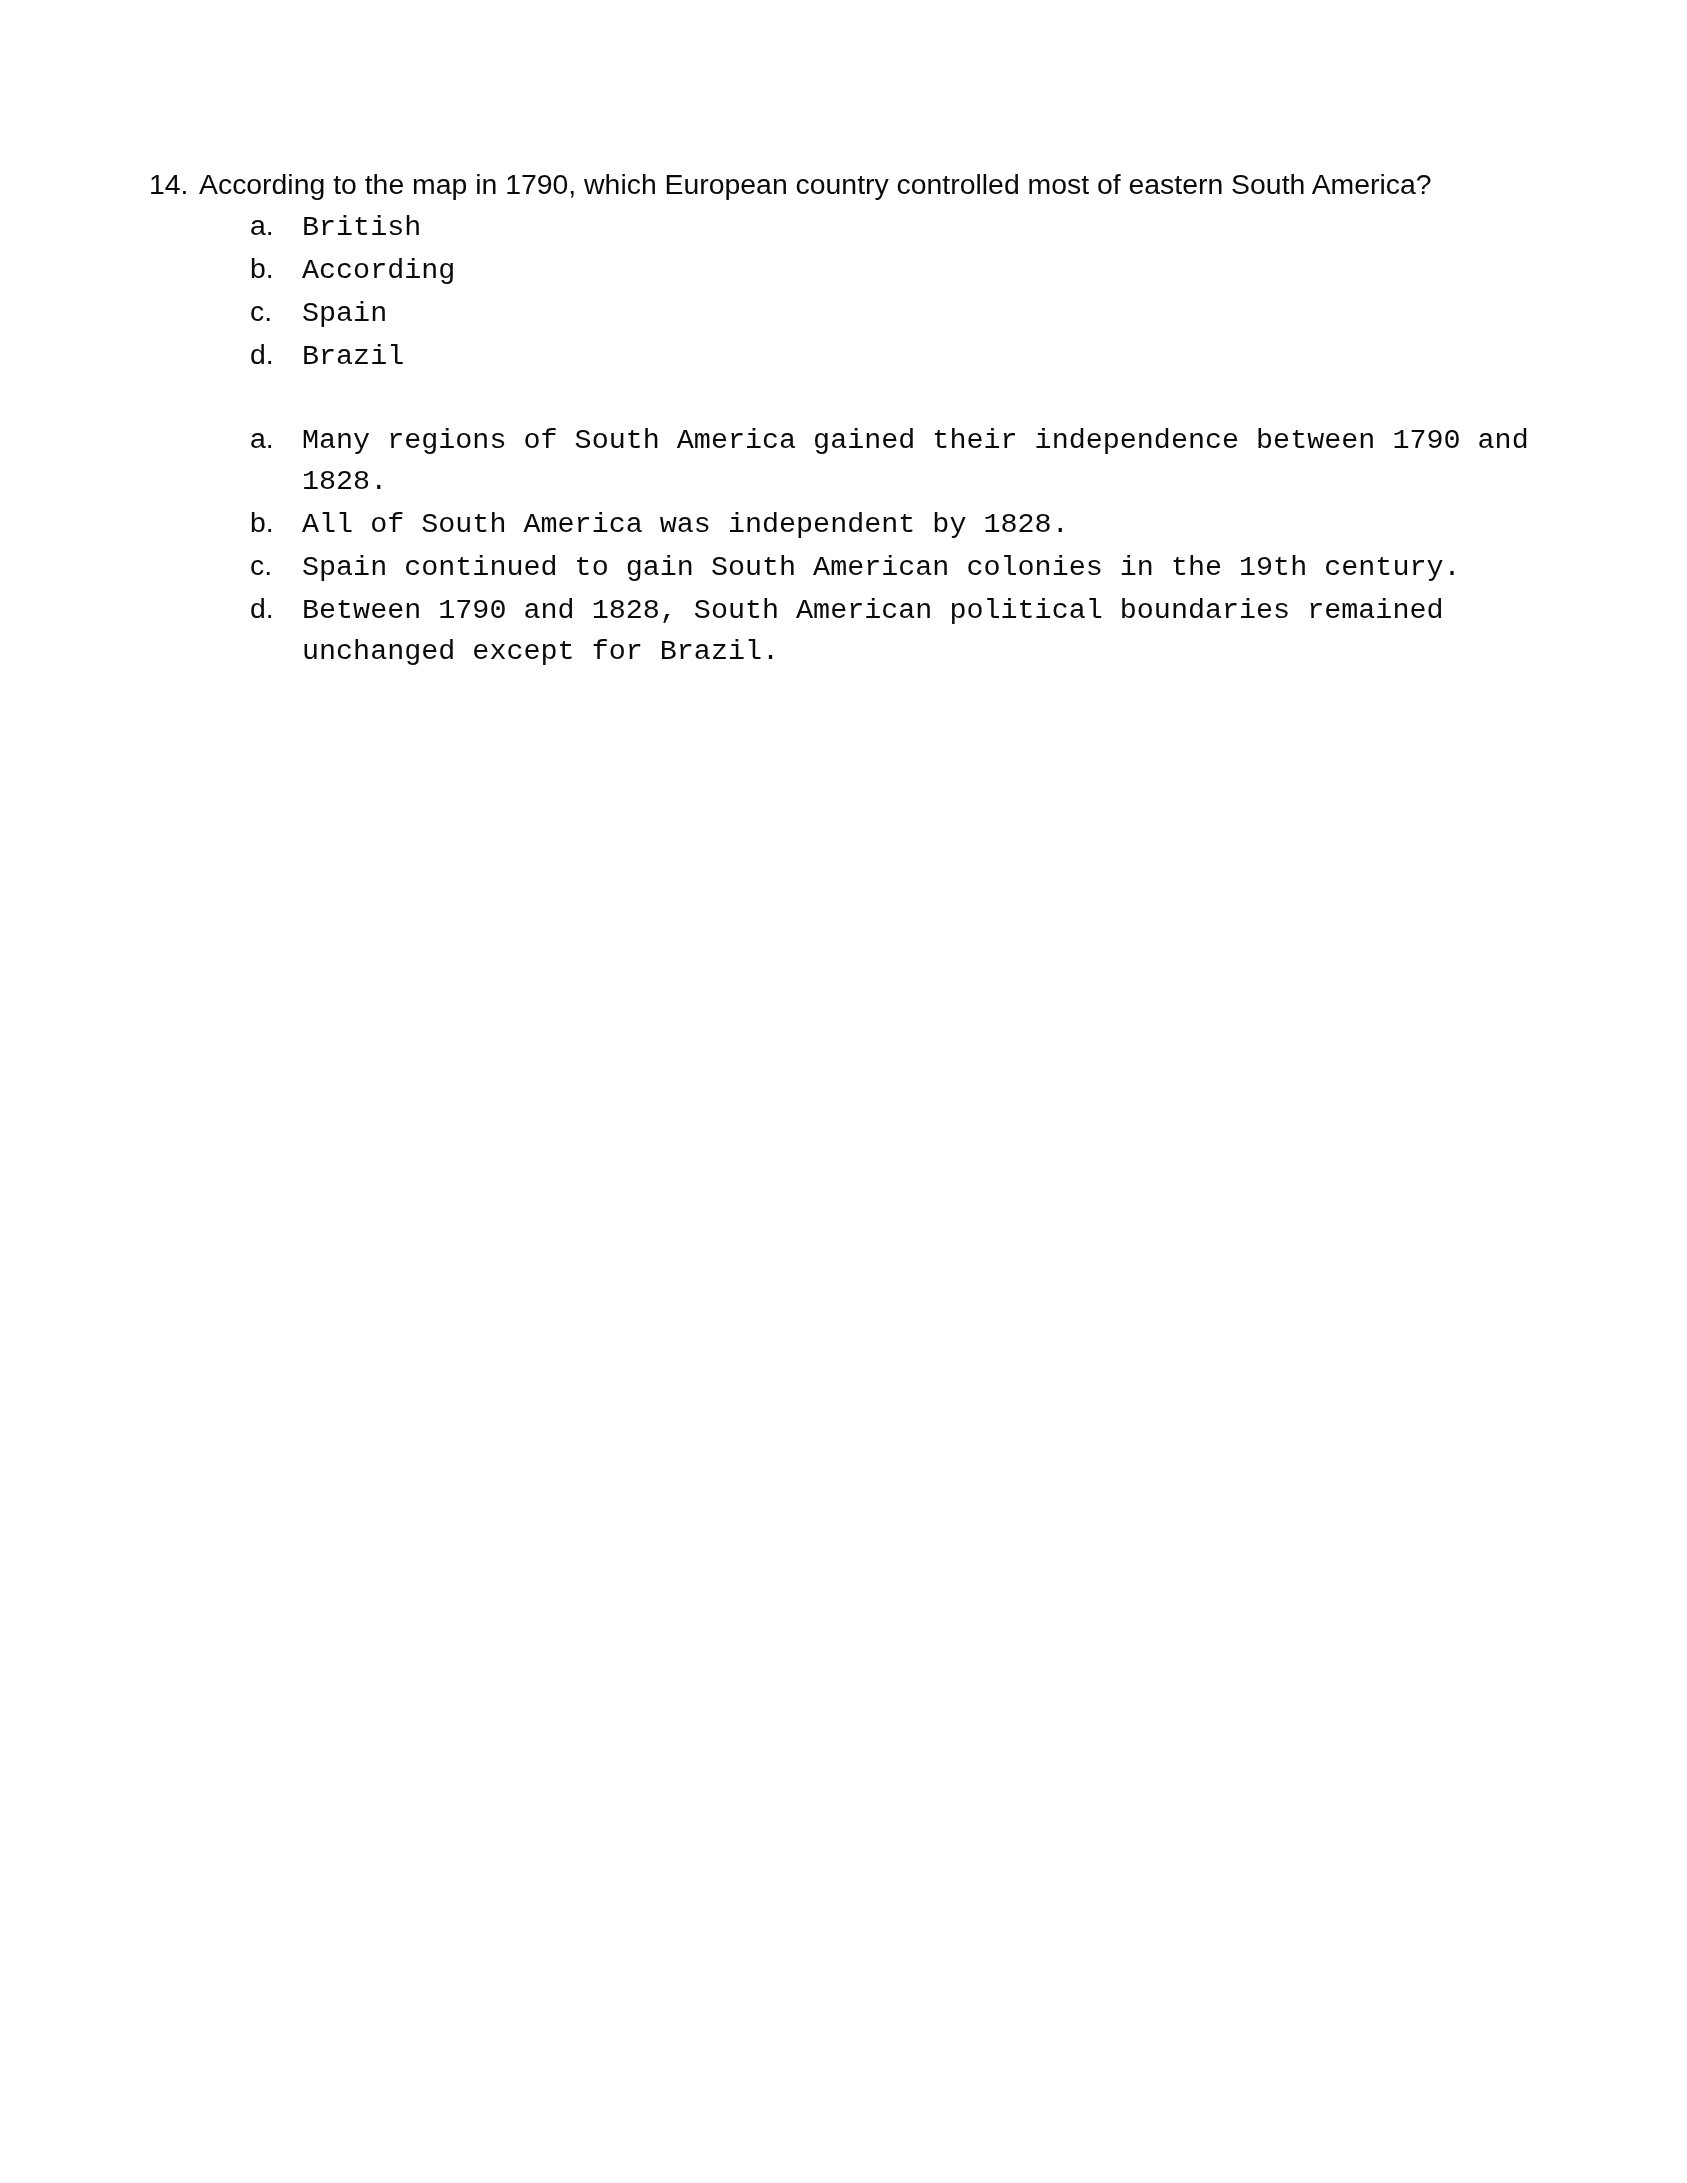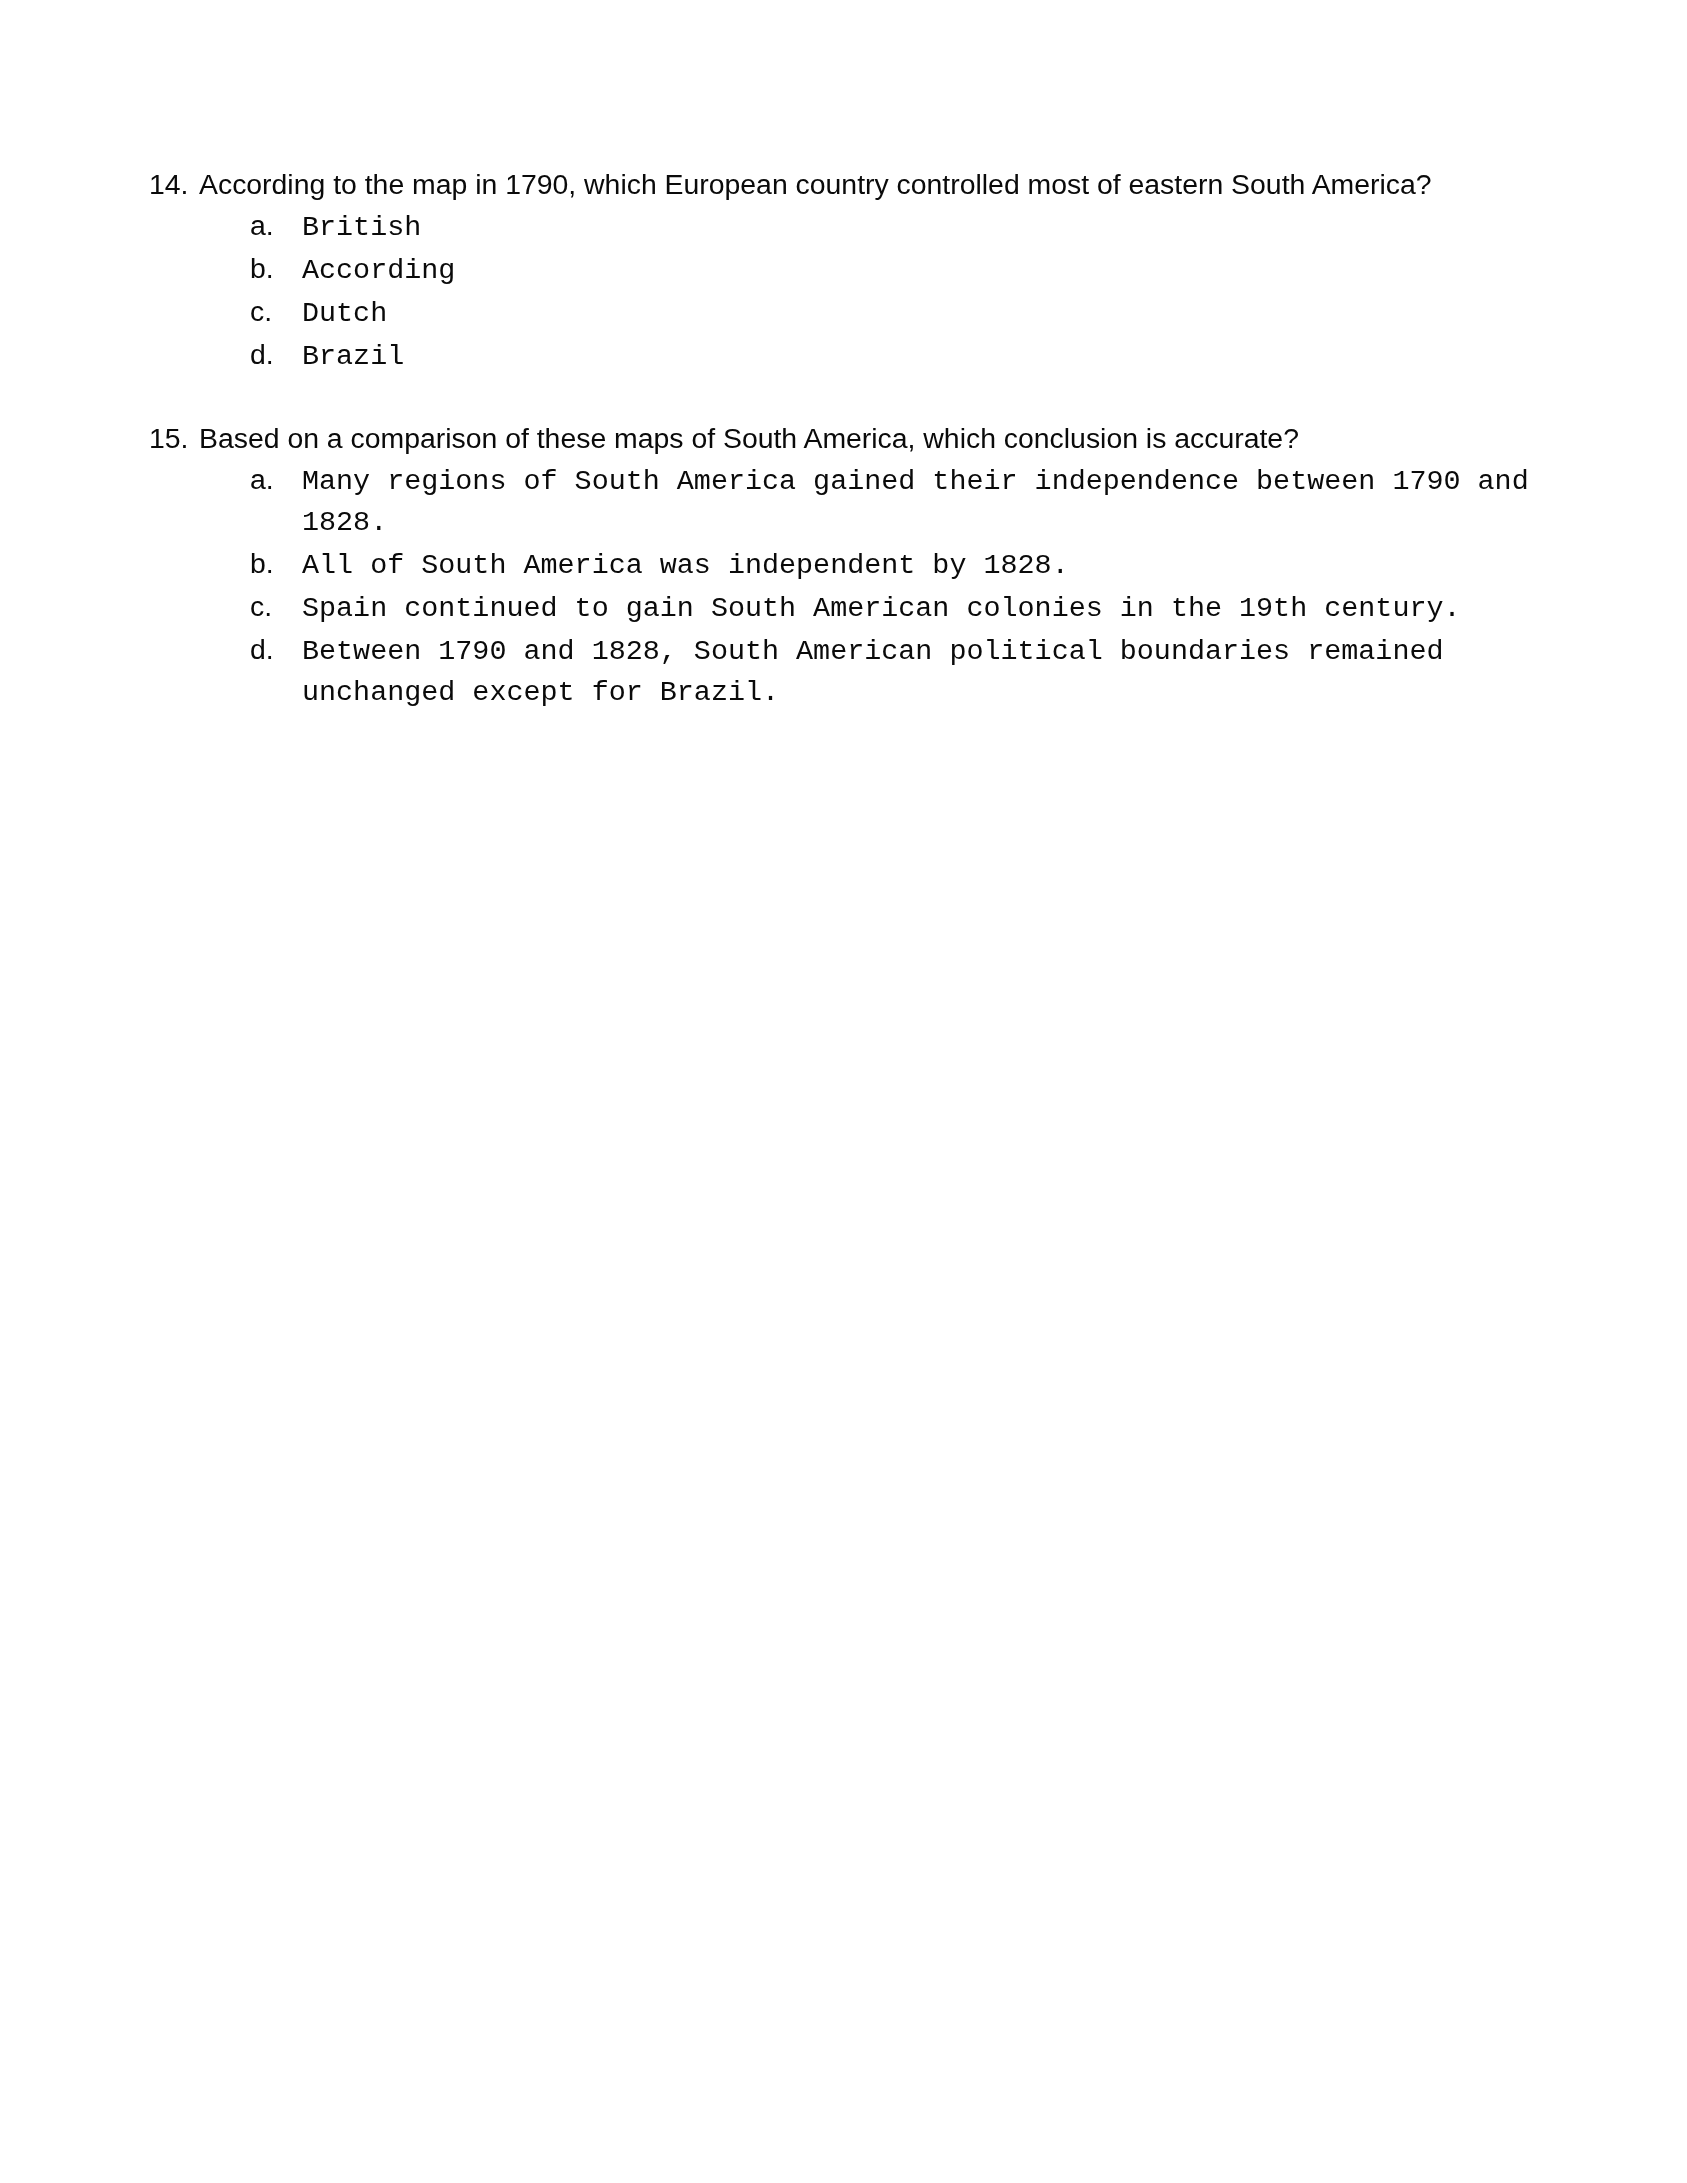--- a/index.html
+++ b/index.html
@@ -65,33 +65,29 @@
     <div class="opt-row">
       <span class="opt-letter">a.</span>
       <span class="opt-text">British</span>
     </div>
     <div class="opt-row">
       <span class="opt-letter">b.</span>
       <span class="opt-text">According</span>
     </div>
     <div class="opt-row">
       <span class="opt-letter">c.</span>
-      <span class="opt-text">Dutch</span>
+      <span class="opt-text">Spain</span>
     </div>
     <div class="opt-row">
       <span class="opt-letter">d.</span>
       <span class="opt-text">Brazil</span>
     </div>
   </div>
 
   <div class="question">
-    <div class="q-row">
-      <span class="q-num">15.</span>
-      <span class="q-text">Based on a comparison of these maps of South America, which conclusion is accurate?</span>
-    </div>
     <div class="opt-row">
       <span class="opt-letter">a.</span>
       <span class="opt-text">Many regions of South America gained their independence between 1790 and 1828.</span>
     </div>
     <div class="opt-row">
       <span class="opt-letter">b.</span>
       <span class="opt-text">All of South America was independent by 1828.</span>
     </div>
     <div class="opt-row">
       <span class="opt-letter">c.</span>

